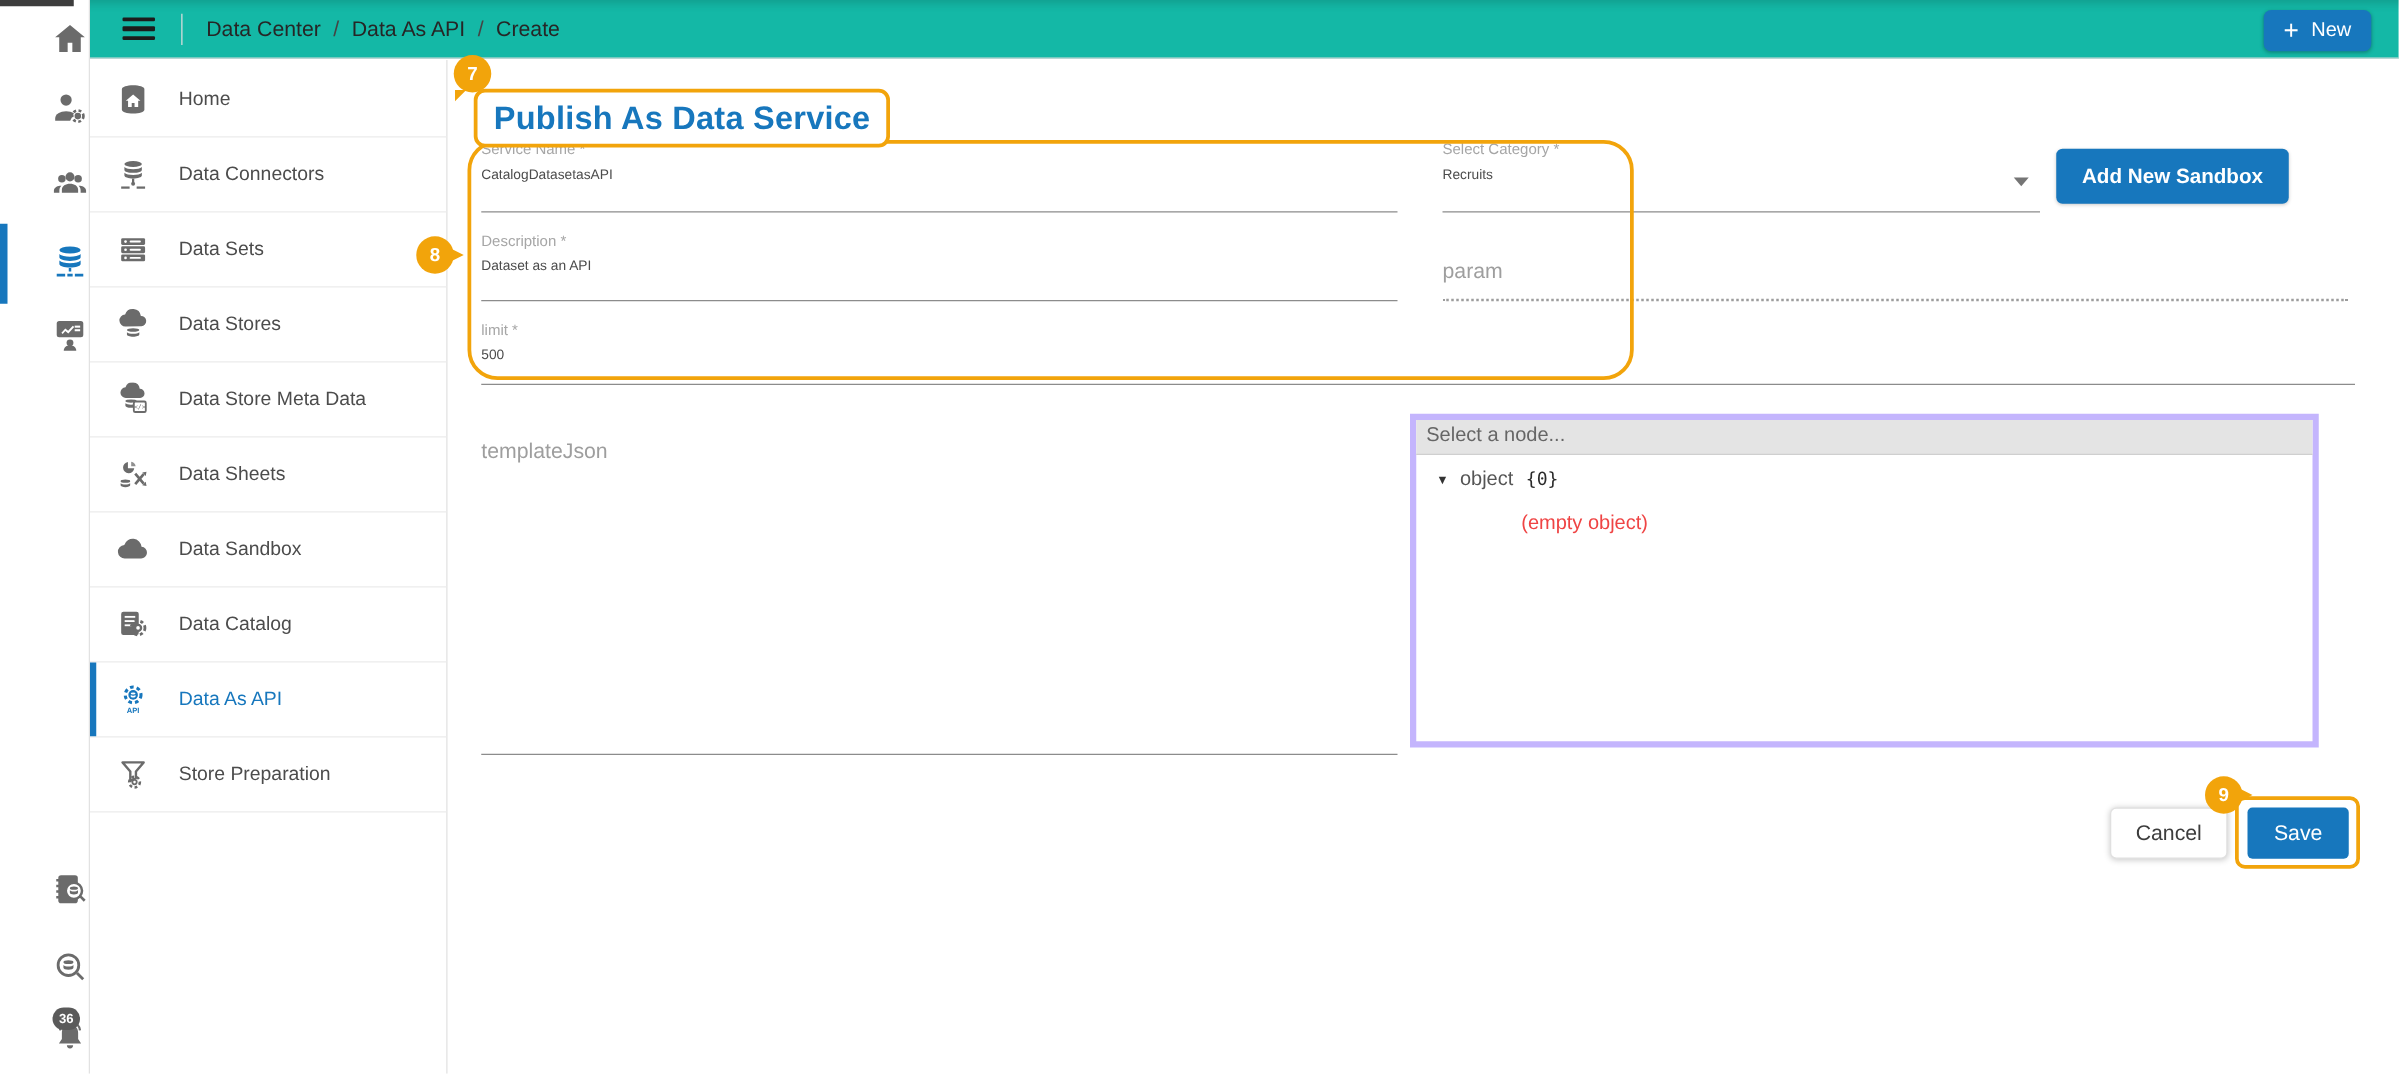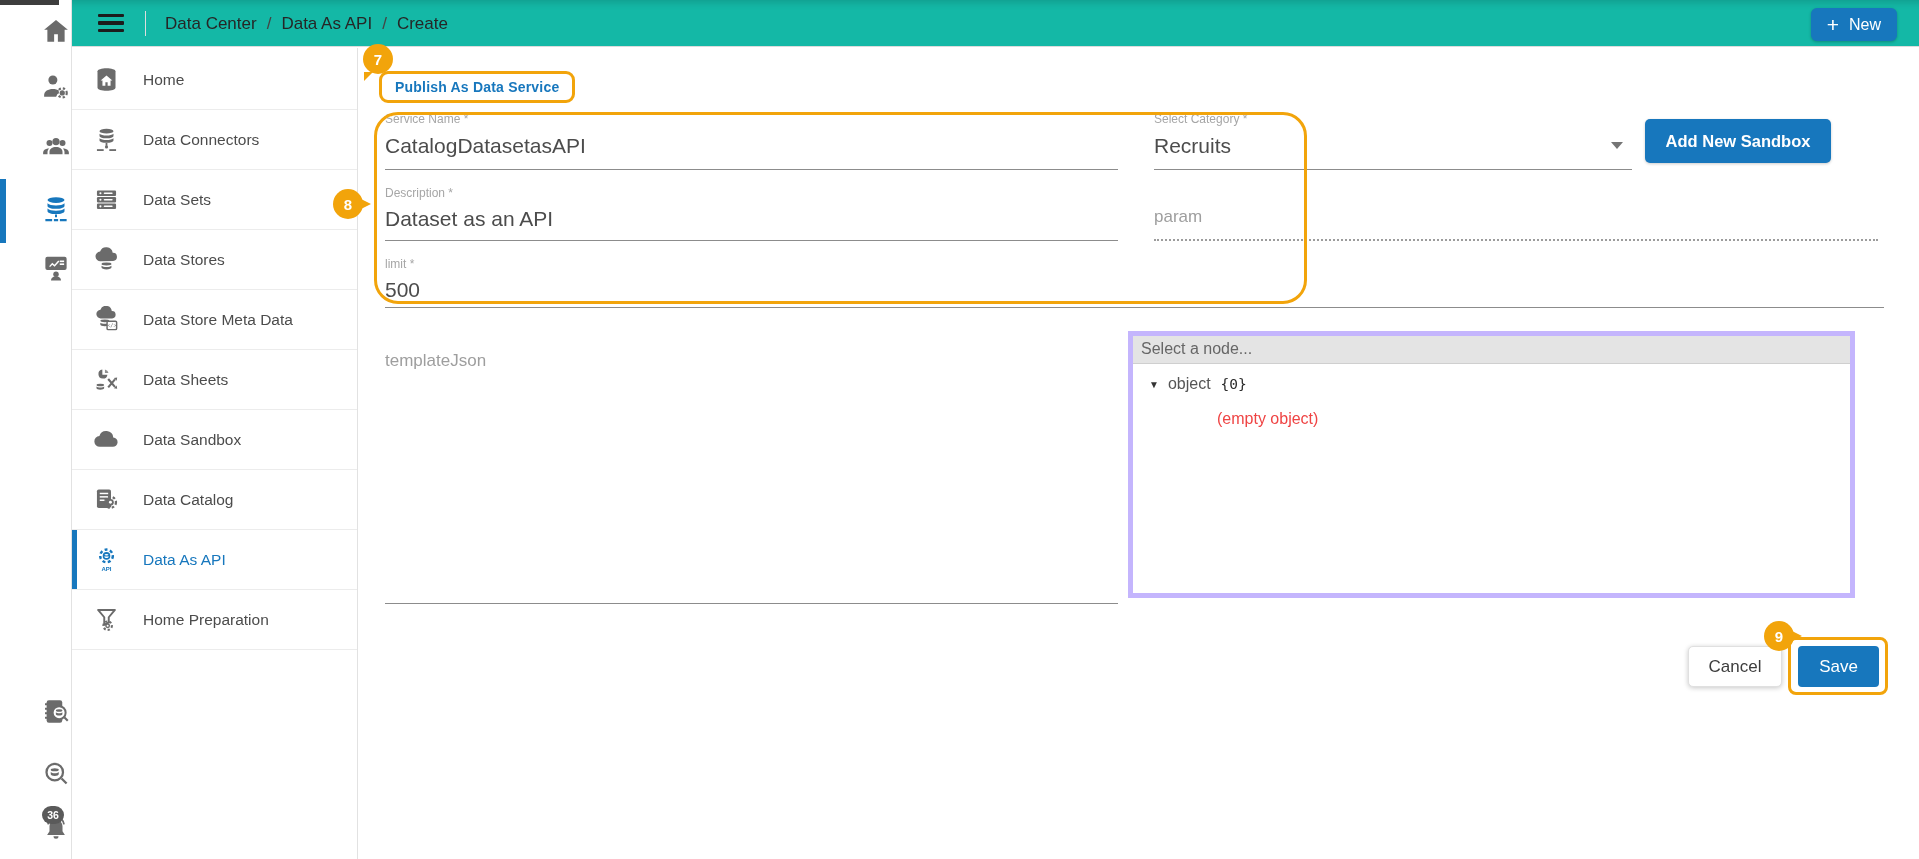--- a/index.html
+++ b/index.html
@@ -35,23 +35,23 @@
   
   .sidebar { position:absolute; left:72px; top:48px; width:286px; bottom:0; background:#fff; border-right:1px solid var(--border); padding-top:2px; z-index:2; }
   .menu-item { position:relative; height:60px; display:flex; align-items:center; gap:23px; padding-left:21px; border-bottom:1px solid #ececec; cursor:pointer; }
   .mi-icon { width:27px; height:27px; color:var(--icon); flex:none; }
   .mi-icon svg { width:100%; height:100%; }
   .mi-label { font-size:15.5px; color:#4c4c4c; }
   .menu-item.active .mi-label, .menu-item.active .mi-icon { color:var(--blue); }
   .menu-item.active::before { content:''; position:absolute; left:0; top:0; bottom:0; width:5px; background:var(--blue); }
   
   .title-box { position:absolute; left:379px; top:71px; border:3px solid var(--orange); border-radius:9px; padding:5px 13px; background:#fff; z-index:6; }
-  .title-box h1 { font-size:14px; font-weight:bold; color:var(--blue); letter-spacing:.2px; }
+  .title-box h1 { font-size:26px; font-weight:bold; color:var(--blue); letter-spacing:.2px; }
   .f-label { position:absolute; font-size:12px; color:#a6a6a6; }
-  .f-value { position:absolute; font-size:21px; color:#4c4c4c; cursor:text; }
+  .f-value { position:absolute; font-size:11px; color:#4c4c4c; cursor:text; }
   .f-ph { position:absolute; font-size:17px; color:#9e9e9e; cursor:text; }
   .u { position:absolute; height:0; border-top:1px solid #8c8c8c; }
   .u.dotted { border-top:2px dotted #9c9c9c; }
   .dd-arrow { position:absolute; width:0; height:0; border-left:6px solid transparent; border-right:6px solid transparent; border-top:7px solid #757575; cursor:pointer; }
   .add-btn { position:absolute; left:1645px; top:119px; width:186px; height:44px; background:var(--blue); color:#fff; border:none; border-radius:5px; font-size:16.5px; font-weight:bold; font-family:inherit; cursor:pointer; box-shadow:0 1px 3px rgba(0,0,0,.2); }
   
   .json-panel { position:absolute; left:1128px; top:331px; width:727px; height:267px; border:5px solid #c4b5fd; background:#fff; }
   .json-header { background:#e4e4e4; color:#666; font-size:16px; padding:4px 8px 5px 8px; border-bottom:1px solid #cfcfcf; }
   .json-row { margin:11px 0 0 16px; font-size:16px; color:#555; display:flex; align-items:center; }
   .json-row .tri { font-size:10px; color:#333; margin-right:9px; cursor:pointer; }
@@ -264,21 +264,21 @@
         </svg></span>
       <span class="mi-label">Data As API</span>
     </div>
     <div class="menu-item">
       <span class="mi-icon"><svg viewBox="0 0 24 24" fill="currentColor">
           <path d="M4.5 3.5h15L14 10v4.5l-4 2.2V10z" fill="none" stroke="currentColor" stroke-width="1.7" stroke-linejoin="round"></path>
           <circle cx="13" cy="17.5" r="2.2"></circle>
           <circle cx="13" cy="17.5" r="3.8" fill="none" stroke="currentColor" stroke-width="1.8" stroke-dasharray="2 1.8"></circle>
           <circle cx="13" cy="17.5" r=".9" fill="#fff"></circle>
         </svg></span>
-      <span class="mi-label">Home Preparation</span>
+      <span class="mi-label">Store Preparation</span>
     </div>
   </aside>
 
 <div class="title-box">
   <h1>Publish As Data Service</h1>
 </div>
 
 <div class="f-label" style="left:385px;top:112px">Service Name *</div>
 <div class="f-value" style="left:385px;top:134px">CatalogDatasetasAPI</div>
 <div class="u" style="left:385px;top:169px;width:733px"></div>

